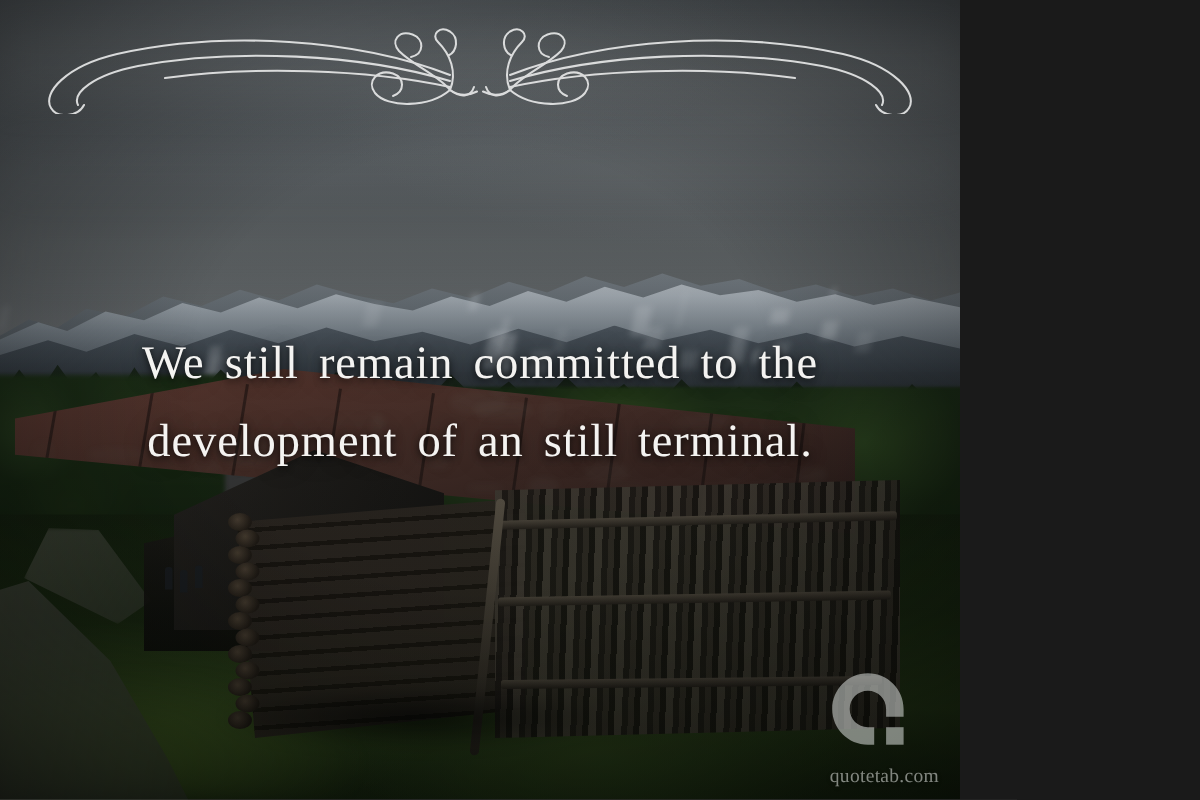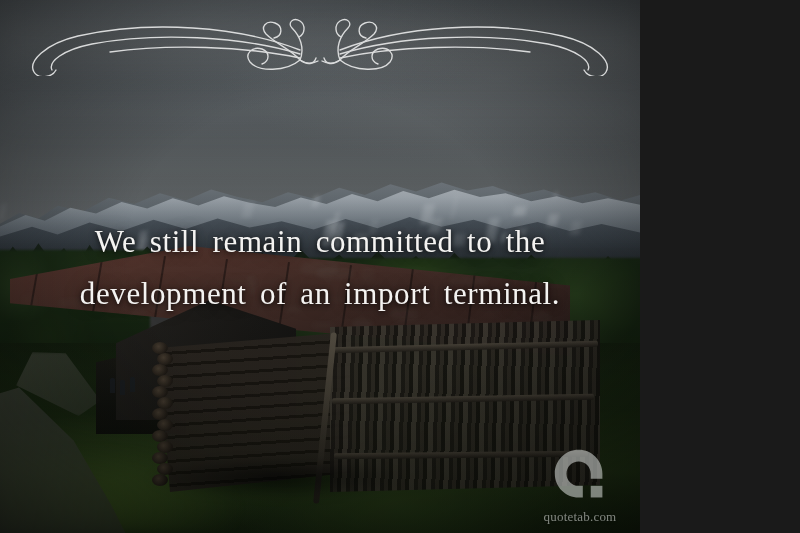--- a/index.html
+++ b/index.html
@@ -290,20 +290,21 @@
   }
   .watermark-mark { display: block; margin: 0 auto; }
   .watermark-text {
     display: block;
     margin-top: 1px;
     font-family: "Liberation Serif", "DejaVu Serif", serif;
     font-size: 13px;
     letter-spacing: .2px;
     color: #d7dad6;
     text-shadow: 0 1px 3px rgba(0,0,0,0.6);
+    text-align: right;
   }
 </style>
 </head>
 <body>
 
 <div id="quote-card">
 
   <div class="bg-layer">
 
     <div class="sky"></div>
@@ -456,21 +457,21 @@
       <path d="M340 46 C335 34 340 22 348 14 C353 9 347 3 340 7 C334 11 335 20 341 23"></path>
       <path d="M340 46 C332 52 326 50 324 44"></path>
 
       <path d="M300 46 C306 50 312 50 318 47"></path>
       <path d="M340 46 C334 50 328 50 322 47"></path>
     </svg>
   </div>
 
   <div class="quote-block">
     <p class="quote-text">We still remain committed to the</p>
-    <p class="quote-text">development of an import terminal.</p>
+    <p class="quote-text">development of an still terminal.</p>
   </div>
 
 
   <div class="watermark">
     <span class="watermark-mark">
       <svg viewBox="0 0 60 60" width="56" height="56">
         <path d="M28.5 2 C14.4 2 3 13.4 3 27.5 C3 41.6 14.4 53 28.5 53 L33 53 L33 40.5 L28.5 40.5
                  C21.3 40.5 15.5 34.7 15.5 27.5 C15.5 20.3 21.3 14.5 28.5 14.5
                  C35.7 14.5 41.5 20.3 41.5 27.5 L41.5 33 L54 33 L54 27.5
                  C54 13.4 42.6 2 28.5 2 Z" fill="#cfd3d0"></path>

